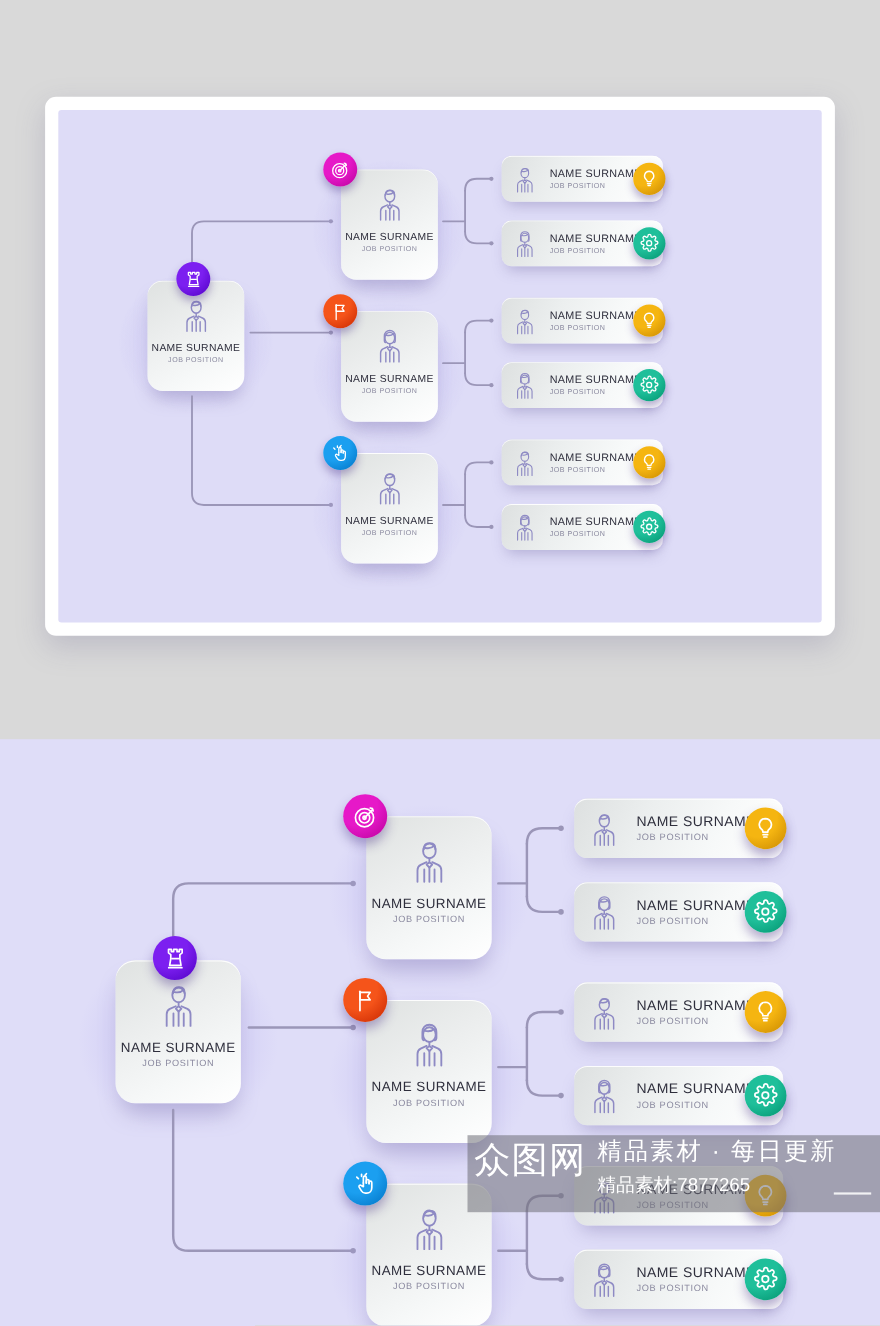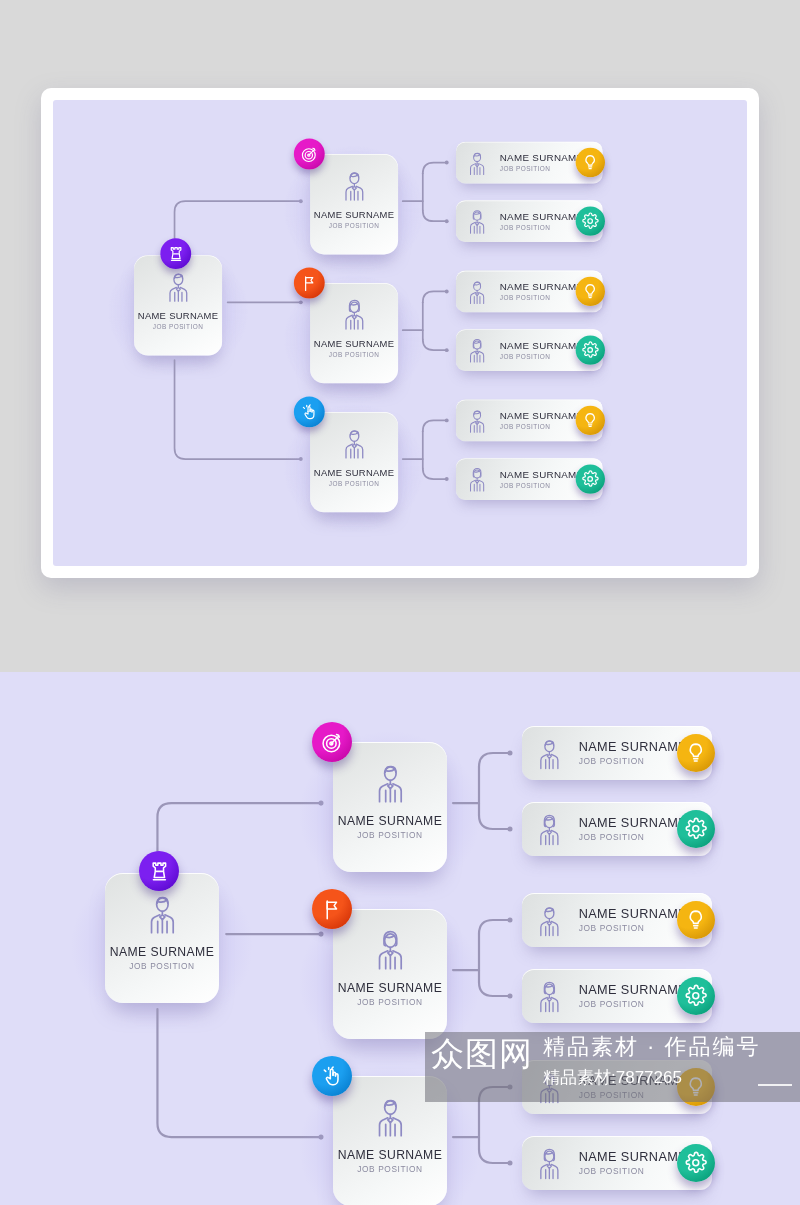--- a/index.html
+++ b/index.html
@@ -697,17 +697,17 @@
           <circle cx="12" cy="12" r="3"></circle>
           <path d="M19.2 14.2a1.5 1.5 0 0 0 .3 1.7l.1.1a1.8 1.8 0 1 1-2.6 2.6l-.1-.1a1.5 1.5 0 0 0-1.7-.3 1.5 1.5 0 0 0-.9 1.4v.2a1.8 1.8 0 1 1-3.6 0v-.1a1.5 1.5 0 0 0-1-1.4 1.5 1.5 0 0 0-1.7.3l-.1.1a1.8 1.8 0 1 1-2.6-2.6l.1-.1a1.5 1.5 0 0 0 .3-1.7 1.5 1.5 0 0 0-1.4-.9h-.2a1.8 1.8 0 1 1 0-3.6h.1a1.5 1.5 0 0 0 1.4-1 1.5 1.5 0 0 0-.3-1.7l-.1-.1a1.8 1.8 0 1 1 2.6-2.6l.1.1a1.5 1.5 0 0 0 1.7.3h.1a1.5 1.5 0 0 0 .9-1.4v-.2a1.8 1.8 0 1 1 3.6 0v.1a1.5 1.5 0 0 0 .9 1.4 1.5 1.5 0 0 0 1.7-.3l.1-.1a1.8 1.8 0 1 1 2.6 2.6l-.1.1a1.5 1.5 0 0 0-.3 1.7v.1a1.5 1.5 0 0 0 1.4.9h.2a1.8 1.8 0 1 1 0 3.6h-.1a1.5 1.5 0 0 0-1.4.9z"></path>
         </svg>
       </div>
     </div>
 </div>
 
 <div class="wm">
   <div class="logo">众图网</div>
   <div class="right">
-    <div class="l1">精品素材 · 作品编号</div>
+    <div class="l1">精品素材 · 每日更新</div>
     <div class="l2">精品素材:7877265</div>
   </div>
   <div class="wm-dash"></div>
 </div>
 
 </body></html>

